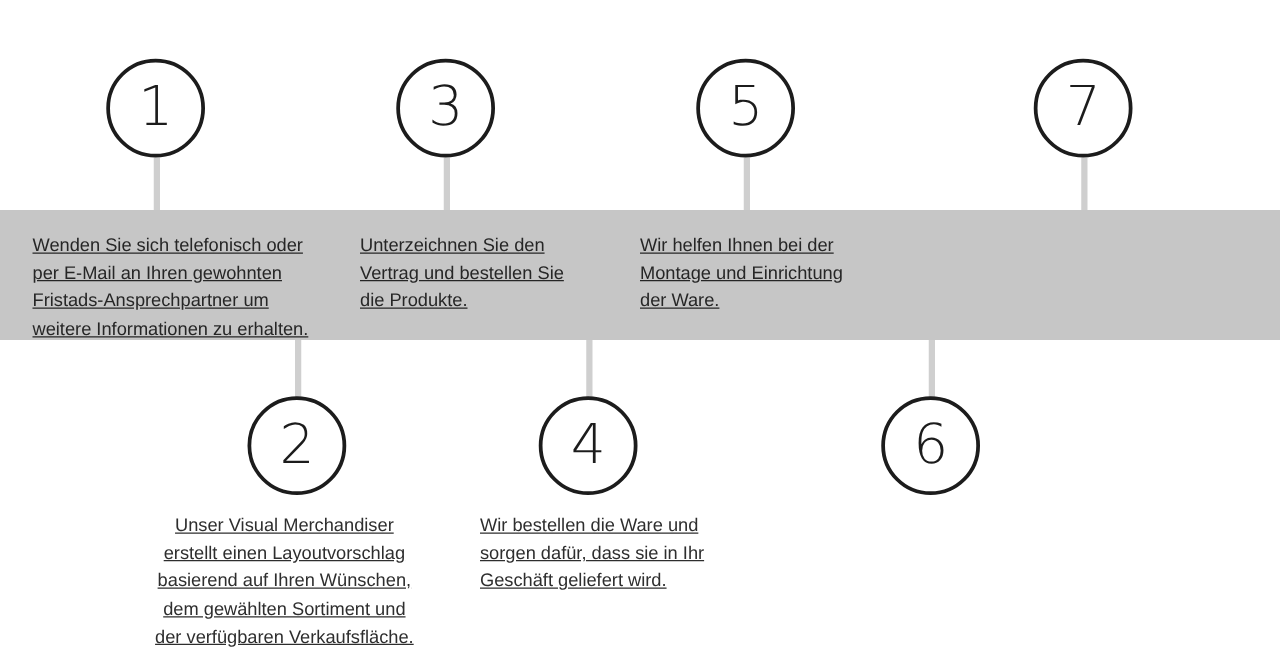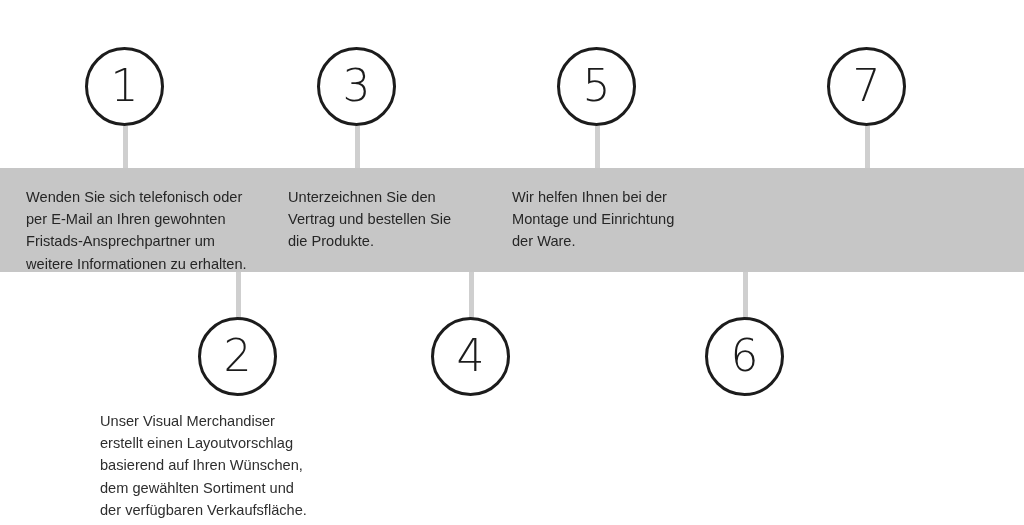--- a/index.html
+++ b/index.html
@@ -66,23 +66,24 @@
   }
 
   
   .step-text {
     position: absolute;
     color: #2e2e2e;
     font-size: 14.6px;
     line-height: 1.52;
     font-family: "Liberation Sans", sans-serif;
     white-space: pre-line;
+    text-decoration: underline;
   }
   .step-text.in-band { color: #262626; }
-  .step-text.right   { text-align: left; }
+  .step-text.right   { text-align: center; }
   .step-text.left    { text-align: left; }
 </style>
 </head>
 <body>
 
 <div id="infographic">
 
   <div class="band"></div>
 
   <div class="connector top" style="left:122.5px"></div>
@@ -130,15 +131,18 @@
 Montage und Einrichtung
 der Ware.</div>
 
 
   <div class="step-text right" style="left:100px; top:410px; width:255px">Unser Visual Merchandiser
 erstellt einen Layoutvorschlag
 basierend auf Ihren Wünschen,
 dem gewählten Sortiment und
 der verfügbaren Verkaufsfläche.</div>
 
+  <div class="step-text left" style="left:384px; top:410px; width:200px">Wir bestellen die Ware und
+sorgen dafür, dass sie in Ihr
+Geschäft geliefert wird.</div>
 
 
 </div>
 
 </body></html>

